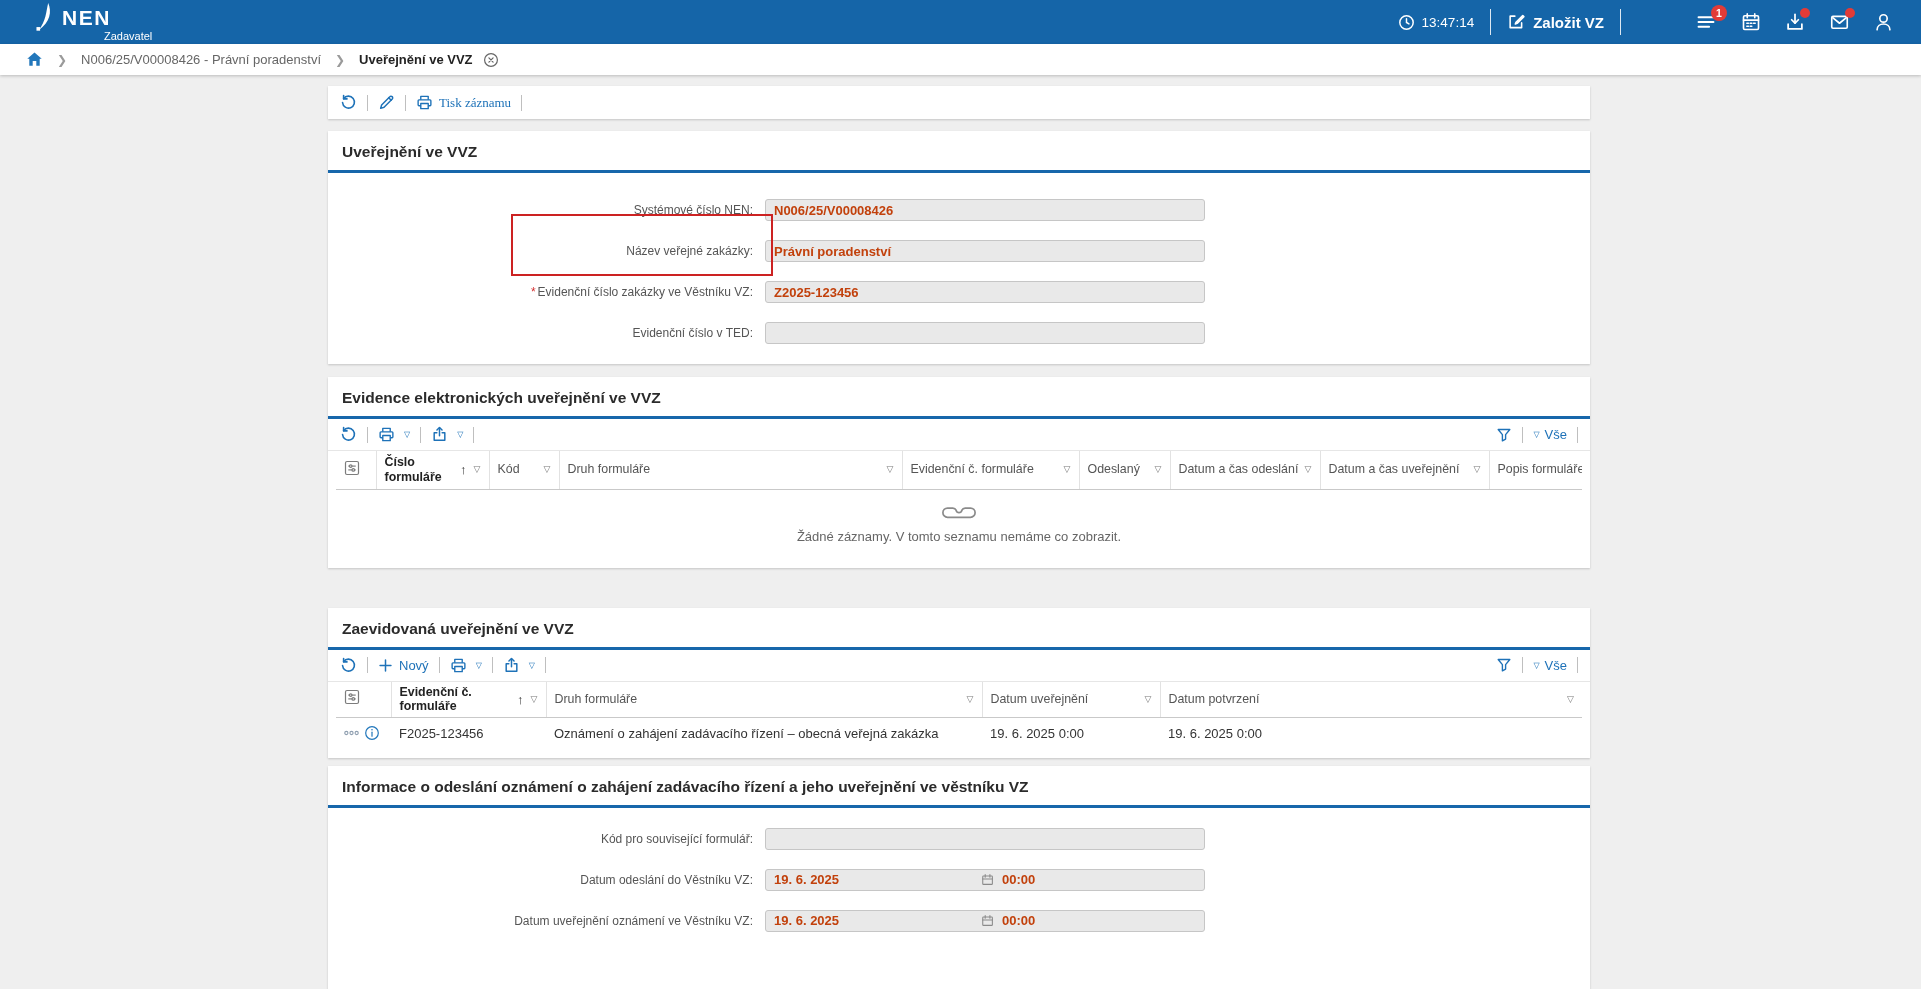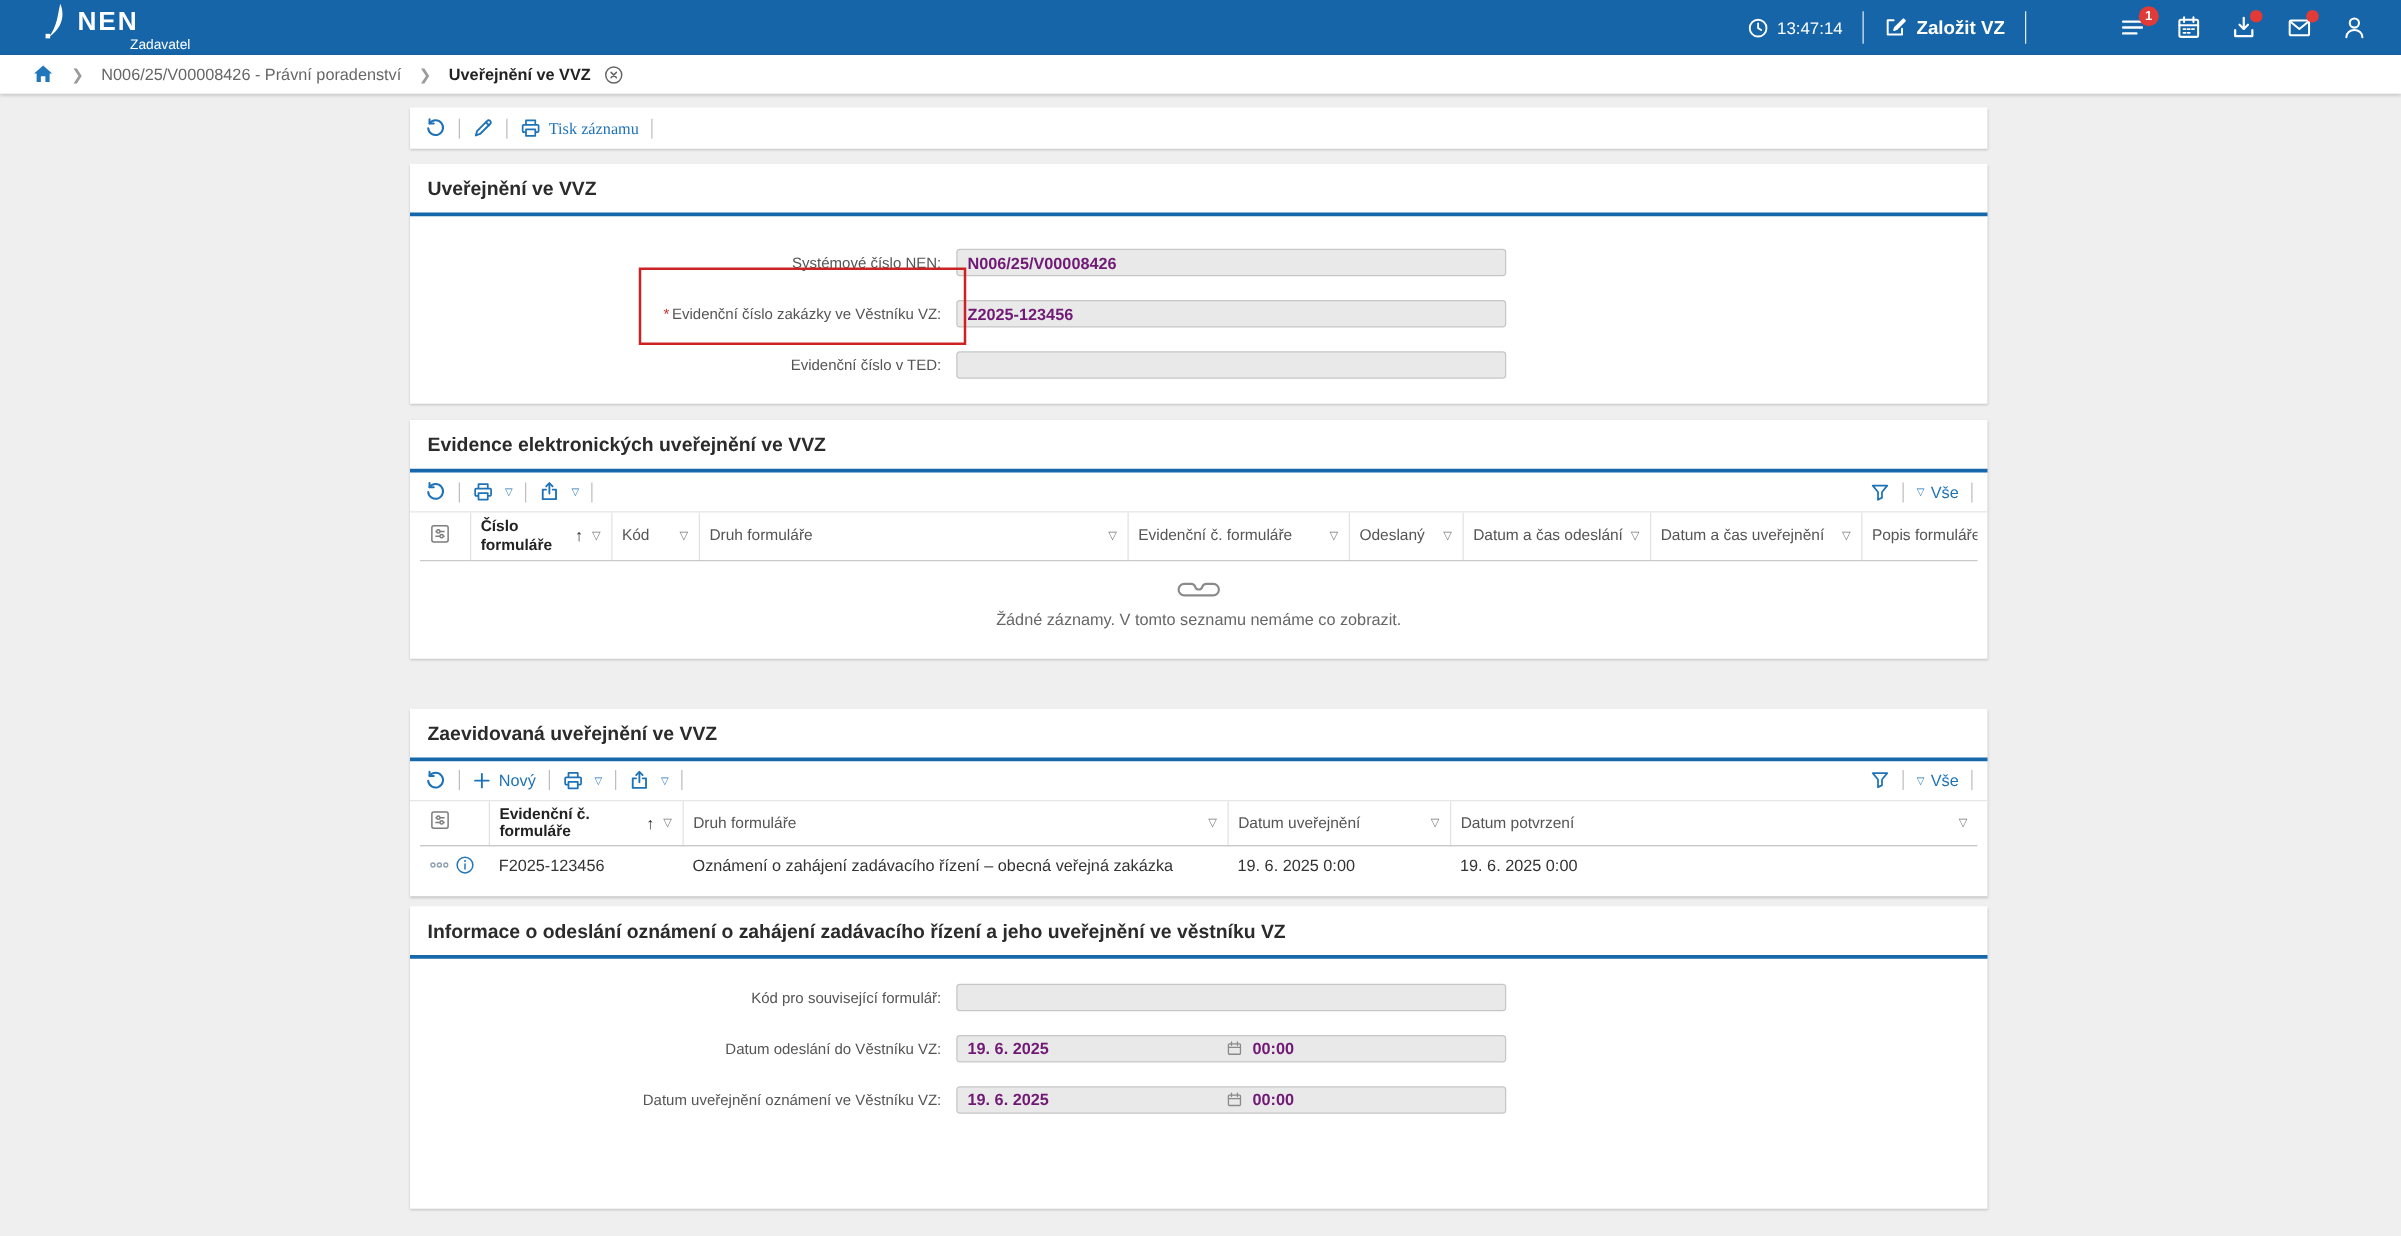--- a/index.html
+++ b/index.html
@@ -65,21 +65,21 @@
   .tbar-right { margin-left:auto; display:flex; align-items:center; }
   .vse { color:#1e72b8; font-size:13px; cursor:pointer; display:flex; align-items:center; gap:5px; }
 
   
   .form { padding-top:26px; padding-bottom:20px; }
   .form-row { display:flex; align-items:center; margin-bottom:19px; }
   .form-label { width:437px; padding-right:12px; text-align:right; font-size:12px; color:#555; }
   .req { color:#d32f2f; margin-right:2px; }
   .input {
     width:440px; height:22px; background:#e9e9e9; border:1px solid #c6c6c6; border-radius:3px;
-    display:flex; align-items:center; padding:0 8px; font-size:13px; font-weight:bold; color:#701a75;
+    display:flex; align-items:center; padding:0 8px; font-size:13px; font-weight:bold; color:#c2410c;
     cursor:default;
   }
   .date-text { width:207px; }
   .time-text { margin-left:7px; }
 
   
   .grid-clip { margin:0 8px; overflow:hidden; }
   table.grid { border-collapse:collapse; table-layout:fixed; }
   .grid th {
     border-right:1px solid #e2e2e2; border-bottom:1px solid #c9c9c9;
@@ -232,20 +232,26 @@
     <section class="panel sec">
       <h2 class="sec-title" style="margin:0">Uveřejnění ve VVZ</h2>
       <div class="form">
         <div class="form-row">
           <div class="form-label"><span>Systémové číslo NEN:</span></div>
           <div class="input">
               <span>N006/25/V00008426</span>
             </div>
         </div>
         <div class="form-row">
+          <div class="form-label"><span>Název veřejné zakázky:</span></div>
+          <div class="input">
+              <span>Právní poradenství</span>
+            </div>
+        </div>
+        <div class="form-row">
           <div class="form-label"><span class="req">*</span><span>Evidenční číslo zakázky ve Věstníku VZ:</span></div>
           <div class="input">
               <span>Z2025-123456</span>
             </div>
         </div>
         <div class="form-row" style="margin-bottom:0">
           <div class="form-label"><span>Evidenční číslo v TED:</span></div>
           <div class="input">
               <span></span>
             </div>

